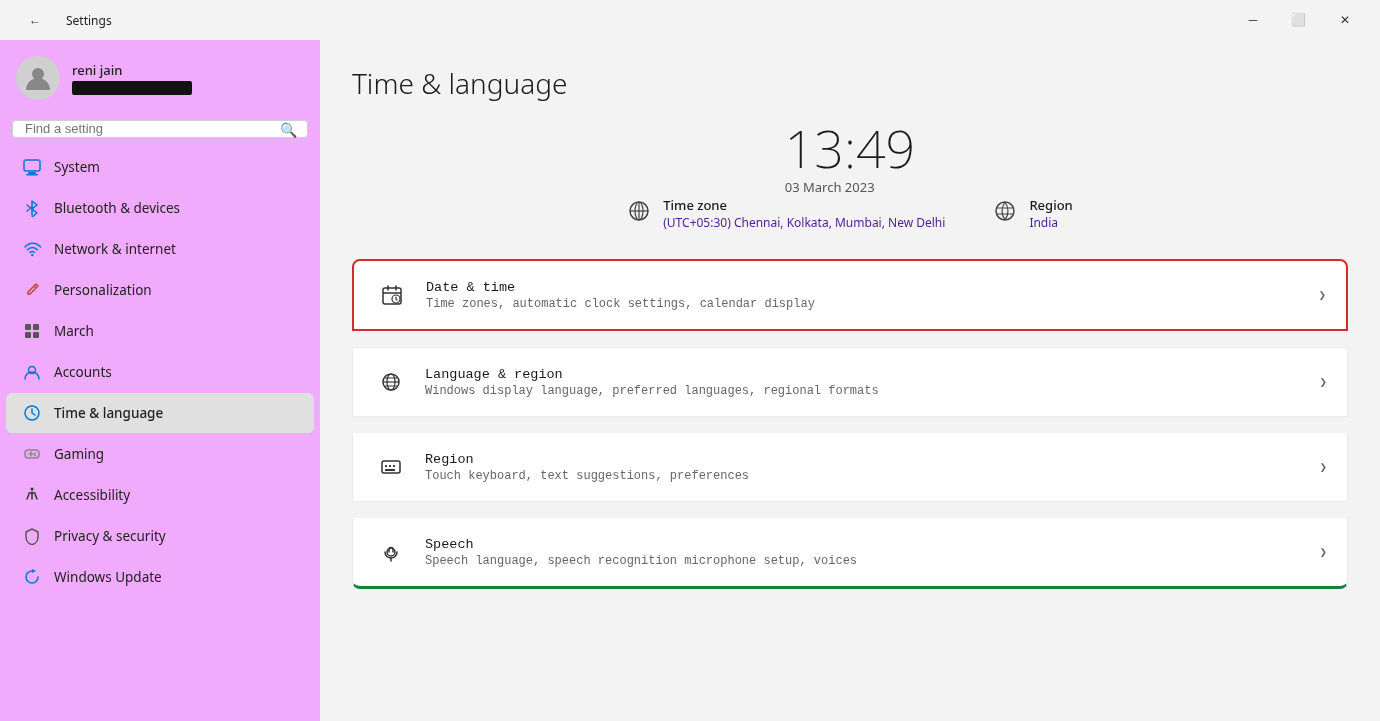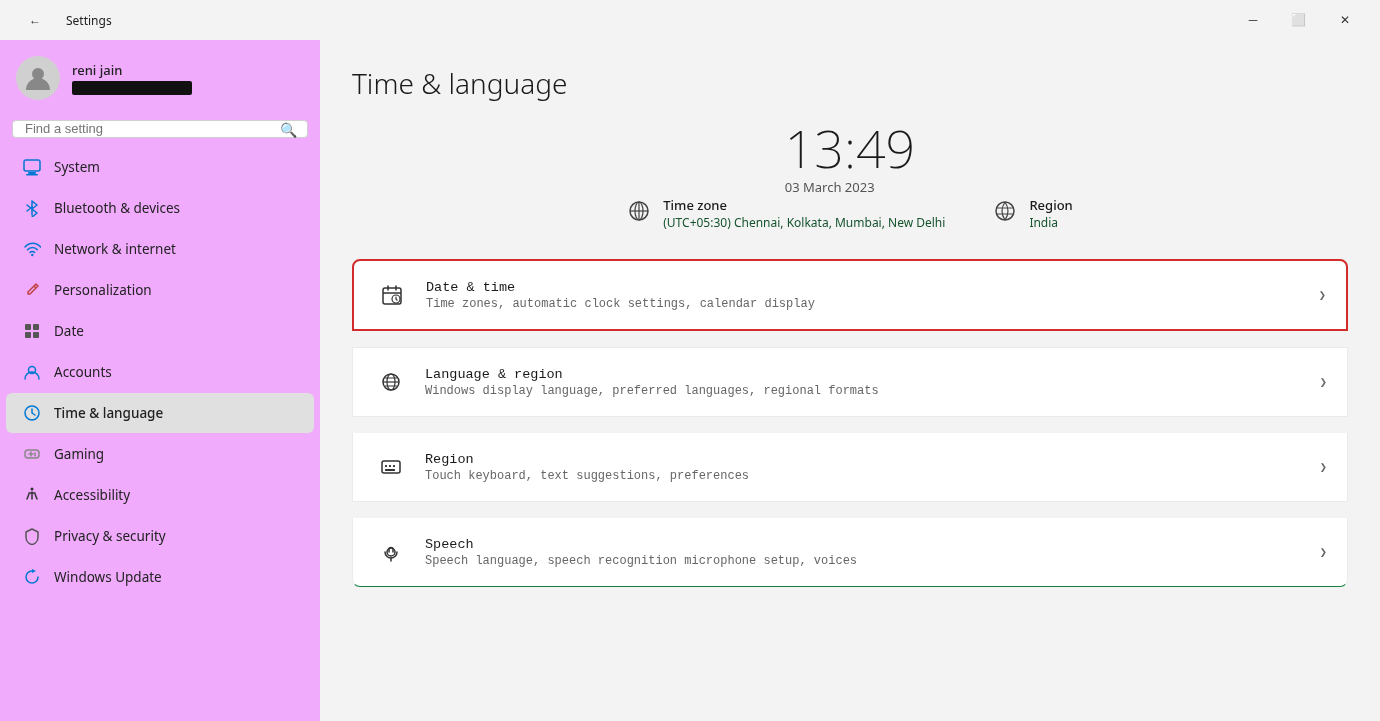--- a/index.html
+++ b/index.html
@@ -210,21 +210,21 @@
       display: flex;
       flex-direction: column;
     }
     .meta-label {
       font-size: 13px;
       font-weight: 500;
       color: #1a1a1a;
     }
     .meta-value {
       font-size: 12px;
-      color: #14532d;
+      color: #4c1d95;
     }
 
     
     .settings-list {
       display: flex;
       flex-direction: column;
       gap: 16px;
       font-family: Liberation Mono, monospace;
     }
     .settings-card {
@@ -364,21 +364,21 @@
 
       <div class="nav-item">
         <span class="nav-icon">
           <svg width="18" height="18" viewBox="0 0 18 18" fill="none">
             <rect x="2" y="2" width="6" height="6" rx="1" fill="#555"></rect>
             <rect x="10" y="2" width="6" height="6" rx="1" fill="#555"></rect>
             <rect x="2" y="10" width="6" height="6" rx="1" fill="#555"></rect>
             <rect x="10" y="10" width="6" height="6" rx="1" fill="#555"></rect>
           </svg>
         </span>
-        <span class="nav-label">Date</span>
+        <span class="nav-label">March</span>
       </div>
 
       <div class="nav-item">
         <span class="nav-icon">
           <svg width="18" height="18" viewBox="0 0 18 18" fill="none">
             <circle cx="9" cy="7" r="3.5" stroke="#0078d4" stroke-width="1.5" fill="none"></circle>
             <path d="M2 16c0-3.866 3.134-7 7-7s7 3.134 7 7" stroke="#0078d4" stroke-width="1.5" stroke-linecap="round" fill="none"></path>
           </svg>
         </span>
         <span class="nav-label">Accounts</span>
@@ -524,21 +524,21 @@
             <rect x="5" y="13" width="10" height="2" rx="0.5" fill="#333"></rect>
           </svg>
         </div>
         <div class="card-text">
           <div class="card-title">Region</div>
           <div class="card-subtitle">Touch keyboard, text suggestions, preferences</div>
         </div>
         <span class="card-chevron">❯</span>
       </div>
 
-      <div class="settings-card" style="border-left:1px solid #ebebeb; border-right:1px solid #ebebeb; border-bottom:1px solid #15803d; border-radius:0 0 8px 8px;">
+      <div class="settings-card" style="border-left:1px solid #ebebeb; border-right:1px solid #ebebeb; border-bottom:3px solid #15803d; border-radius:0 0 8px 8px;">
         <div class="card-icon">
           <svg width="22" height="22" viewBox="0 0 22 22" fill="none">
             <circle cx="11" cy="11" r="4" stroke="#333" stroke-width="1.5" fill="none"></circle>
             <path d="M5 11c0 3.3 2.7 6 6 6s6-2.7 6-6" stroke="#333" stroke-width="1.5" stroke-linecap="round" fill="none"></path>
             <line x1="11" y1="17" x2="11" y2="20" stroke="#333" stroke-width="1.5" stroke-linecap="round"></line>
             <path d="M9 11V8.5a2 2 0 0 1 4 0V11" stroke="#333" stroke-width="1.5" stroke-linecap="round" fill="none"></path>
           </svg>
         </div>
         <div class="card-text">
           <div class="card-title">Speech</div>

